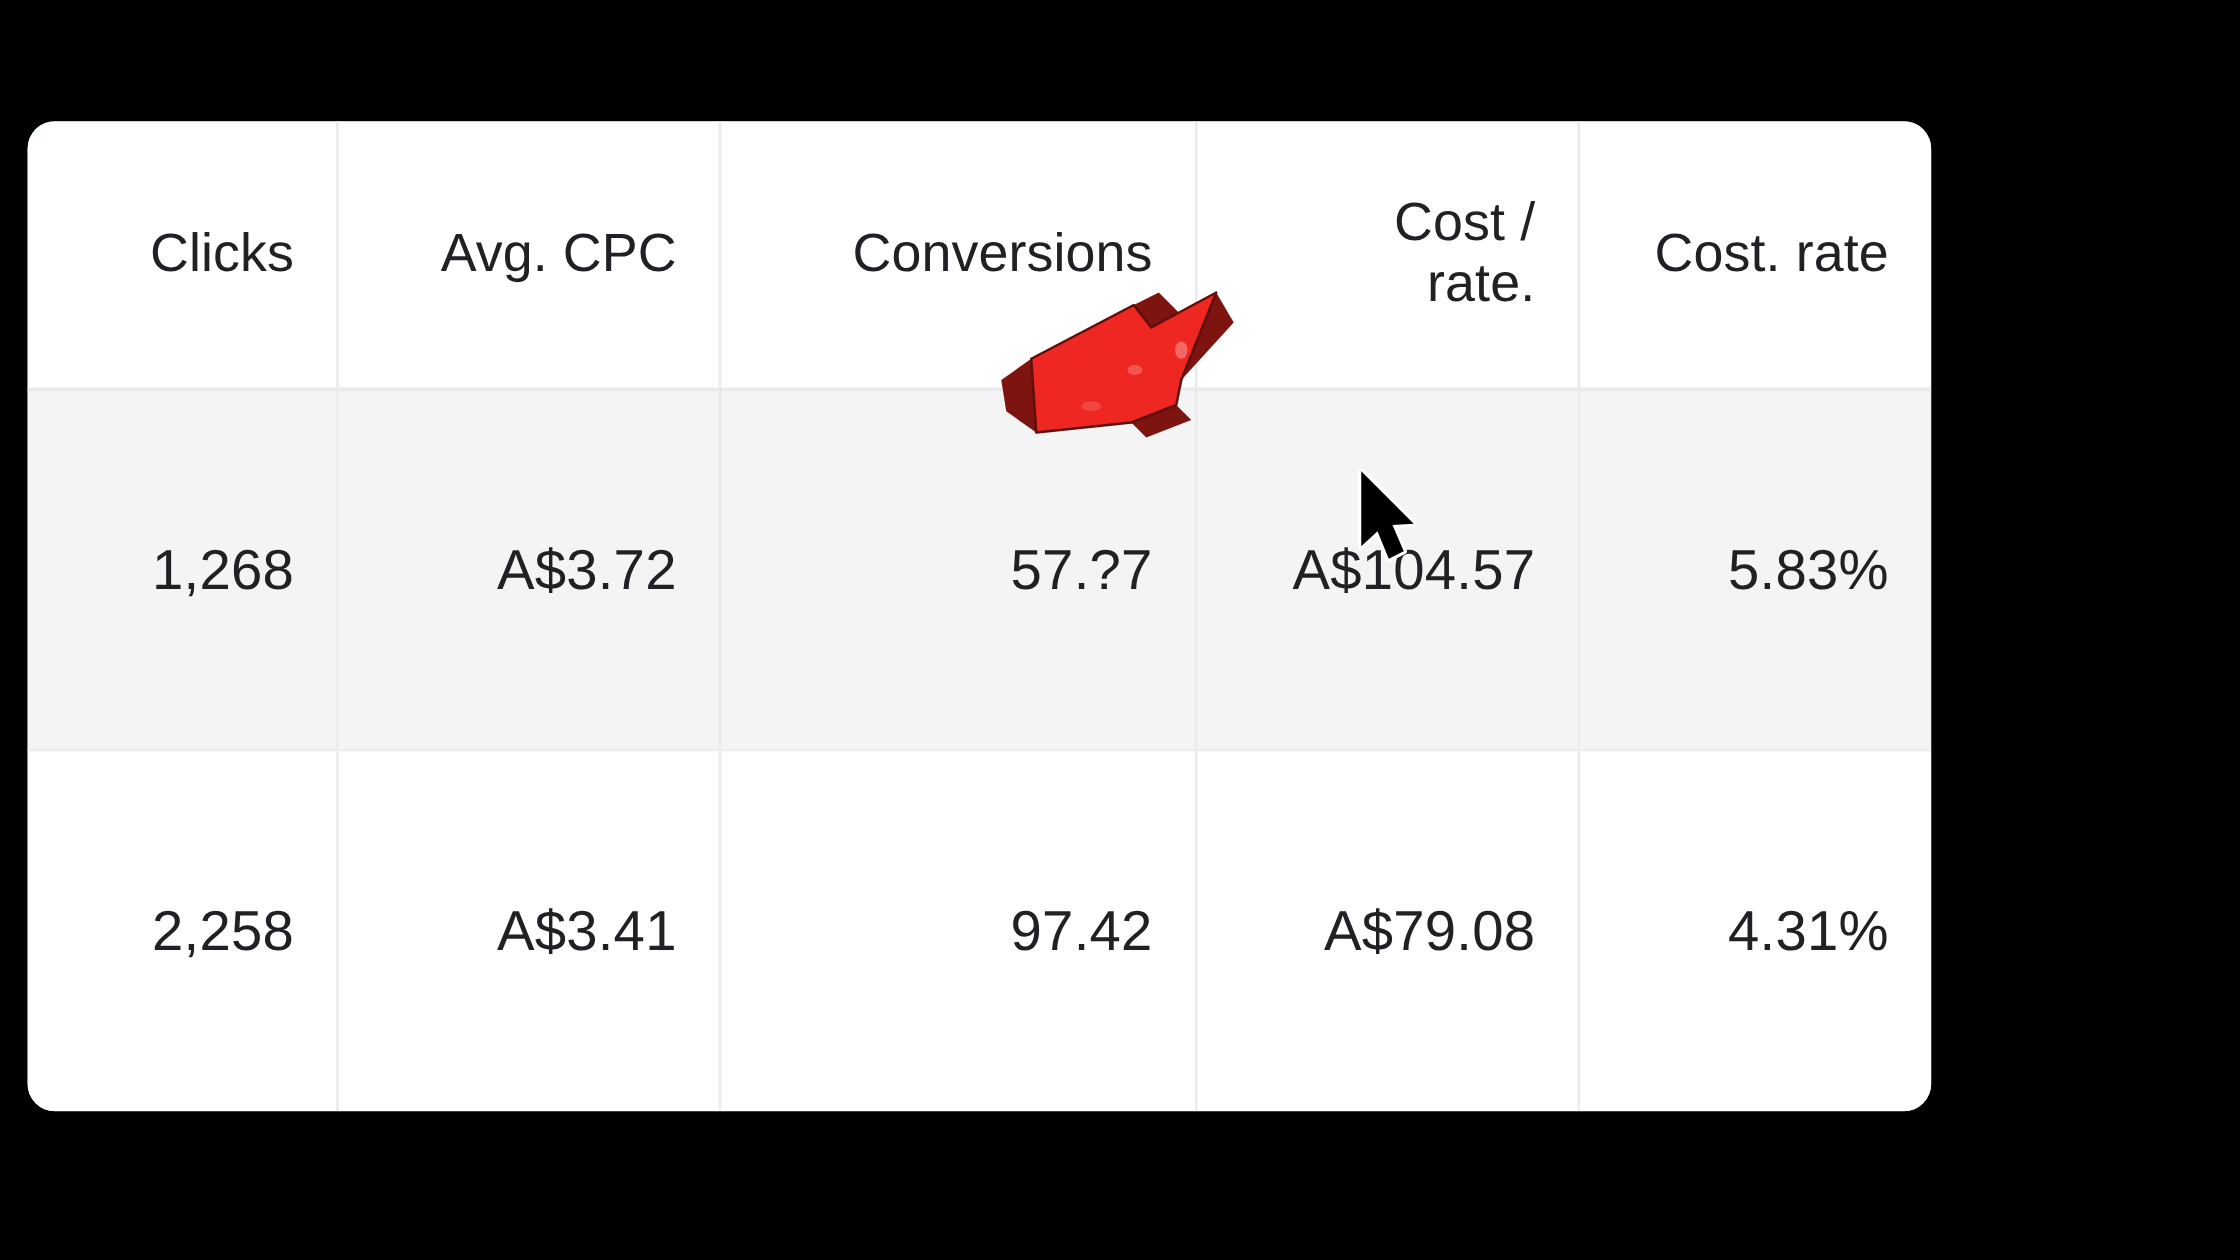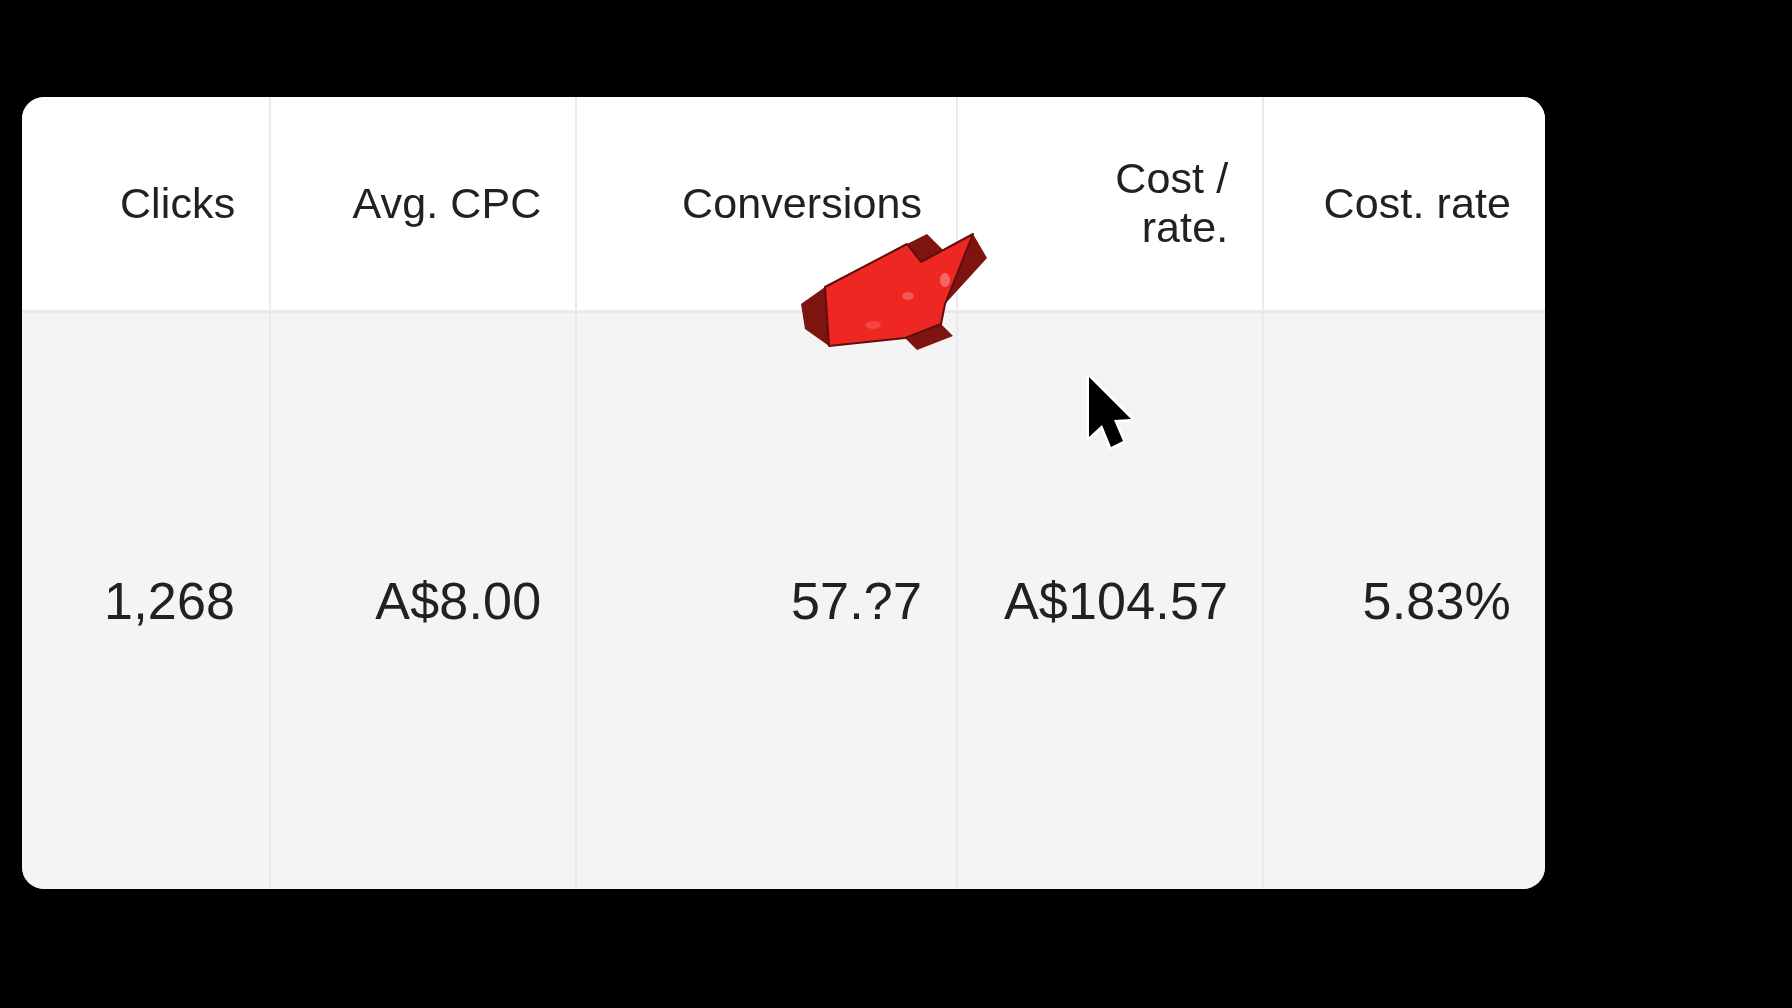--- a/index.html
+++ b/index.html
@@ -70,21 +70,21 @@
     line-height: 1.15;
     letter-spacing: 0.1px;
     background: #ffffff;
     border-bottom: 3px solid #e8eaed;
   }
   thead th .hdr-line { display: block; }
 
   
   tbody tr { height: 192px; }
   tbody td {
-    font-size: 52px;
+    font-size: 45px;
     font-weight: 400;
     letter-spacing: 0.2px;
     border-bottom: 2px solid #ededed;
   }
   tbody tr:last-child td { border-bottom: none; }
   tbody tr.row-highlight td { background: #f4f4f4; }
   tbody tr.row-plain td     { background: #ffffff; }
 
   
   .occluded-value { position: relative; }
@@ -141,24 +141,31 @@
           </th>
           <th>
             <span class="hdr-line">Cost. rate</span>
           </th>
         </tr>
       </thead>
 
       <tbody>
         <tr class="row-highlight">
           <td>1,268</td>
-          <td>A$8.00</td>
+          <td>A$3.72</td>
           <td class="occluded-value">57.?7</td>
           <td>A$104.57</td>
           <td>5.83%</td>
+        </tr>
+        <tr class="row-plain">
+          <td>2,258</td>
+          <td>A$3.41</td>
+          <td>97.42</td>
+          <td>A$79.08</td>
+          <td>4.31%</td>
         </tr>
       </tbody>
     </table>
   </div>
 
   <div id="arrow-annotation">
     <svg viewBox="0 0 200 125" width="200" height="125" xmlns="http://www.w3.org/2000/svg">
 
       <polygon points="4,79 28,58 26,121 52,108 60,122 96,84 127,55 112,32 182,22 178,4 192,34 135,78 148,100 112,120 86,125 30,123" fill="#8f1713" opacity="0.0"></polygon>
 

